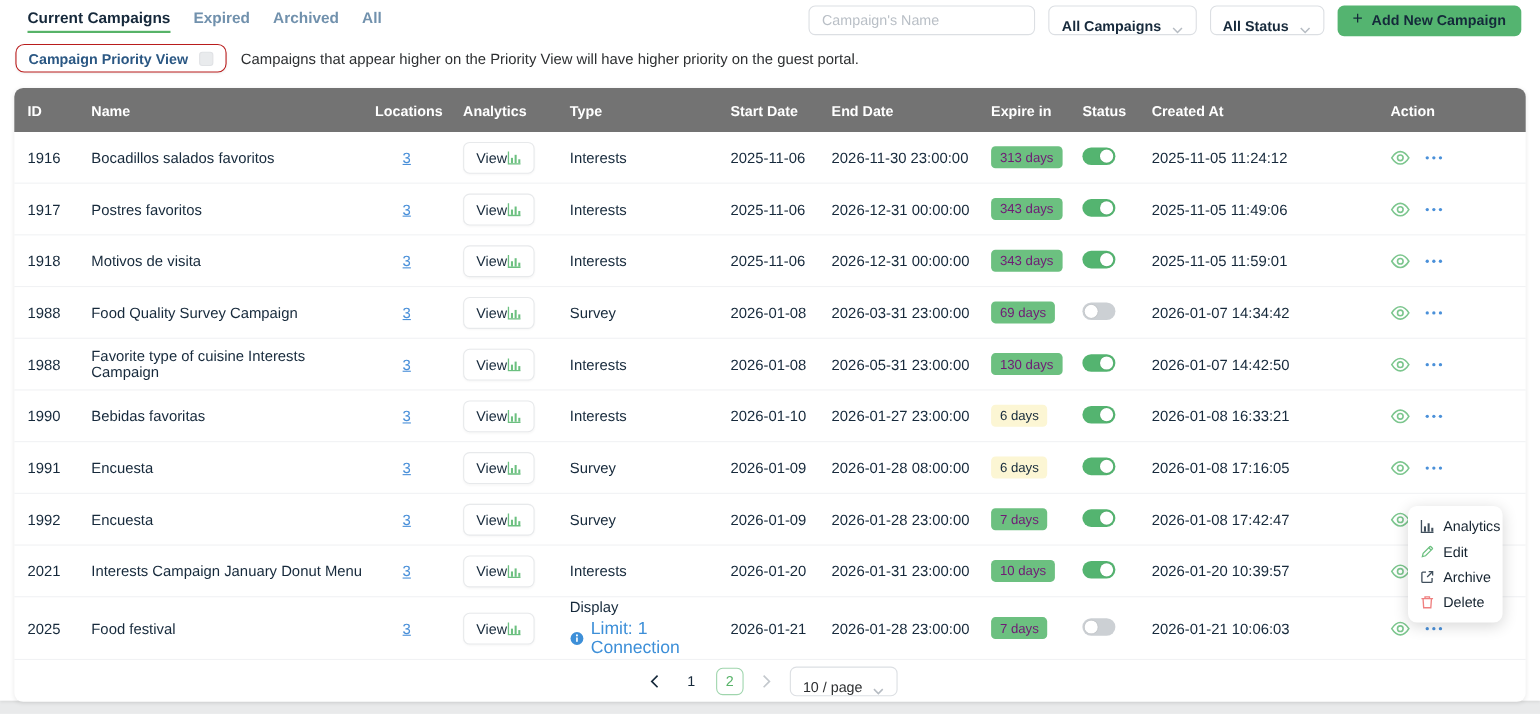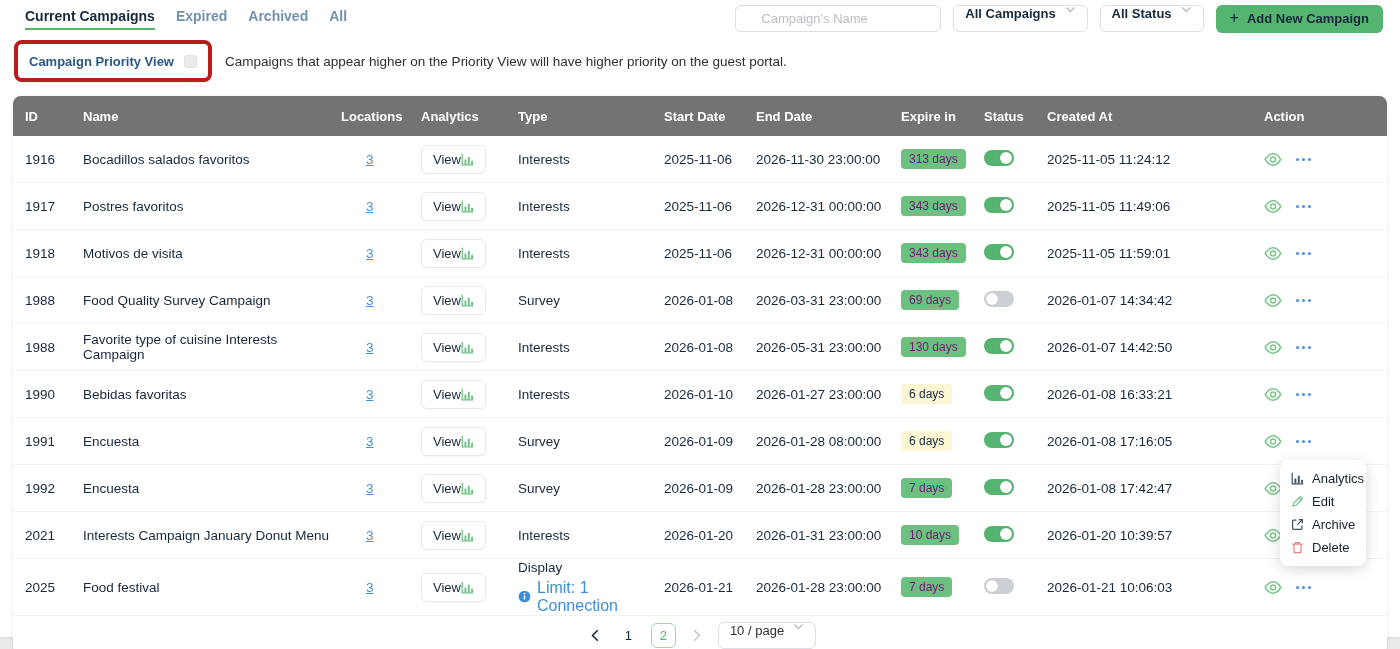--- a/index.html
+++ b/index.html
@@ -11,29 +11,29 @@
     color:#16293b;
   }
   .page { position:relative; background:#fff; height:637px; box-shadow:0 1px 3px rgba(0,0,0,.08); }
 
   
   .topbar { display:flex; align-items:center; padding:5px 17px 0 25px; height:32px; }
   .tabs { display:flex; gap:21px; align-items:flex-start; }
   .tab { font-size:14px; font-weight:700; color:#7191ad; cursor:pointer; padding-bottom:4px; border-bottom:2px solid transparent; white-space:nowrap; }
   .tab.active { color:#16293b; border-bottom-color:#57b368; }
   .controls { margin-left:auto; display:flex; gap:12px; align-items:center; }
-  .search-input { width:206px; height:27px; border:1px solid #dcdfe3; border-radius:6px; padding:0 25px; font-family:inherit; font-size:13px; color:#333; outline:none; }
+  .search-input { width:206px; height:27px; border:1px solid #dcdfe3; border-radius:6px; padding:0 11px; font-family:inherit; font-size:13px; color:#333; outline:none; }
   .search-input::placeholder { color:#b9bfc6; }
-  .select { height:27px; border:1px solid #dcdfe3; border-radius:6px; display:flex; align-items:flex-start; gap:9px; padding:0 11px; font-size:13px; font-weight:700; color:#16293b; background:#fff; cursor:pointer; white-space:nowrap; }
+  .select { height:27px; border:1px solid #dcdfe3; border-radius:6px; display:flex; align-items:flex-end; gap:9px; padding:0 11px; font-size:13px; font-weight:700; color:#16293b; background:#fff; cursor:pointer; white-space:nowrap; }
   .add-btn { height:28px; background:#54b470; border:none; border-radius:6px; display:flex; align-items:center; gap:8px; padding:0 14px; font-family:inherit; font-size:13px; font-weight:700; color:#14293a; cursor:pointer; white-space:nowrap; }
   .add-btn .plus { font-size:16px; font-weight:400; line-height:1; margin-top:-1px; }
 
   
   .priority-row { display:flex; align-items:center; margin:8px 0 0 14px; }
-  .priority-btn { height:42px; background:#fff; border:4px solid #b91c1c; border-radius:8px; box-shadow:0 1px 2px rgba(0,0,0,.05); display:flex; align-items:center; gap:10px; padding:0 11px; font-family:inherit; font-size:13px; font-weight:700; color:#2a5783; cursor:pointer; }
+  .priority-btn { height:26px; background:#fff; border:1px solid #b91c1c; border-radius:8px; box-shadow:0 1px 2px rgba(0,0,0,.05); display:flex; align-items:center; gap:10px; padding:0 11px; font-family:inherit; font-size:13px; font-weight:700; color:#2a5783; cursor:pointer; }
   .prio-check { width:13px; height:13px; background:#e9ebed; border:1px solid #e0e2e5; border-radius:3px; }
   .prio-desc { margin:0 0 0 13px; font-size:13.5px; color:#2d2f31; }
 
   
   .table-card { margin:14px 13px 0; border-radius:8px; background:#fff; box-shadow:0 1px 5px rgba(0,0,0,.09); }
   .t-head { background:#737373; border-radius:8px 8px 0 0; height:40px; display:flex; align-items:center; color:#fff; font-size:13px; font-weight:700; }
   .cell { flex:none; }
   .c0 { width:70px; padding-left:12px; }
   .c1 { width:258px; }
   .c2 { width:80px; }

